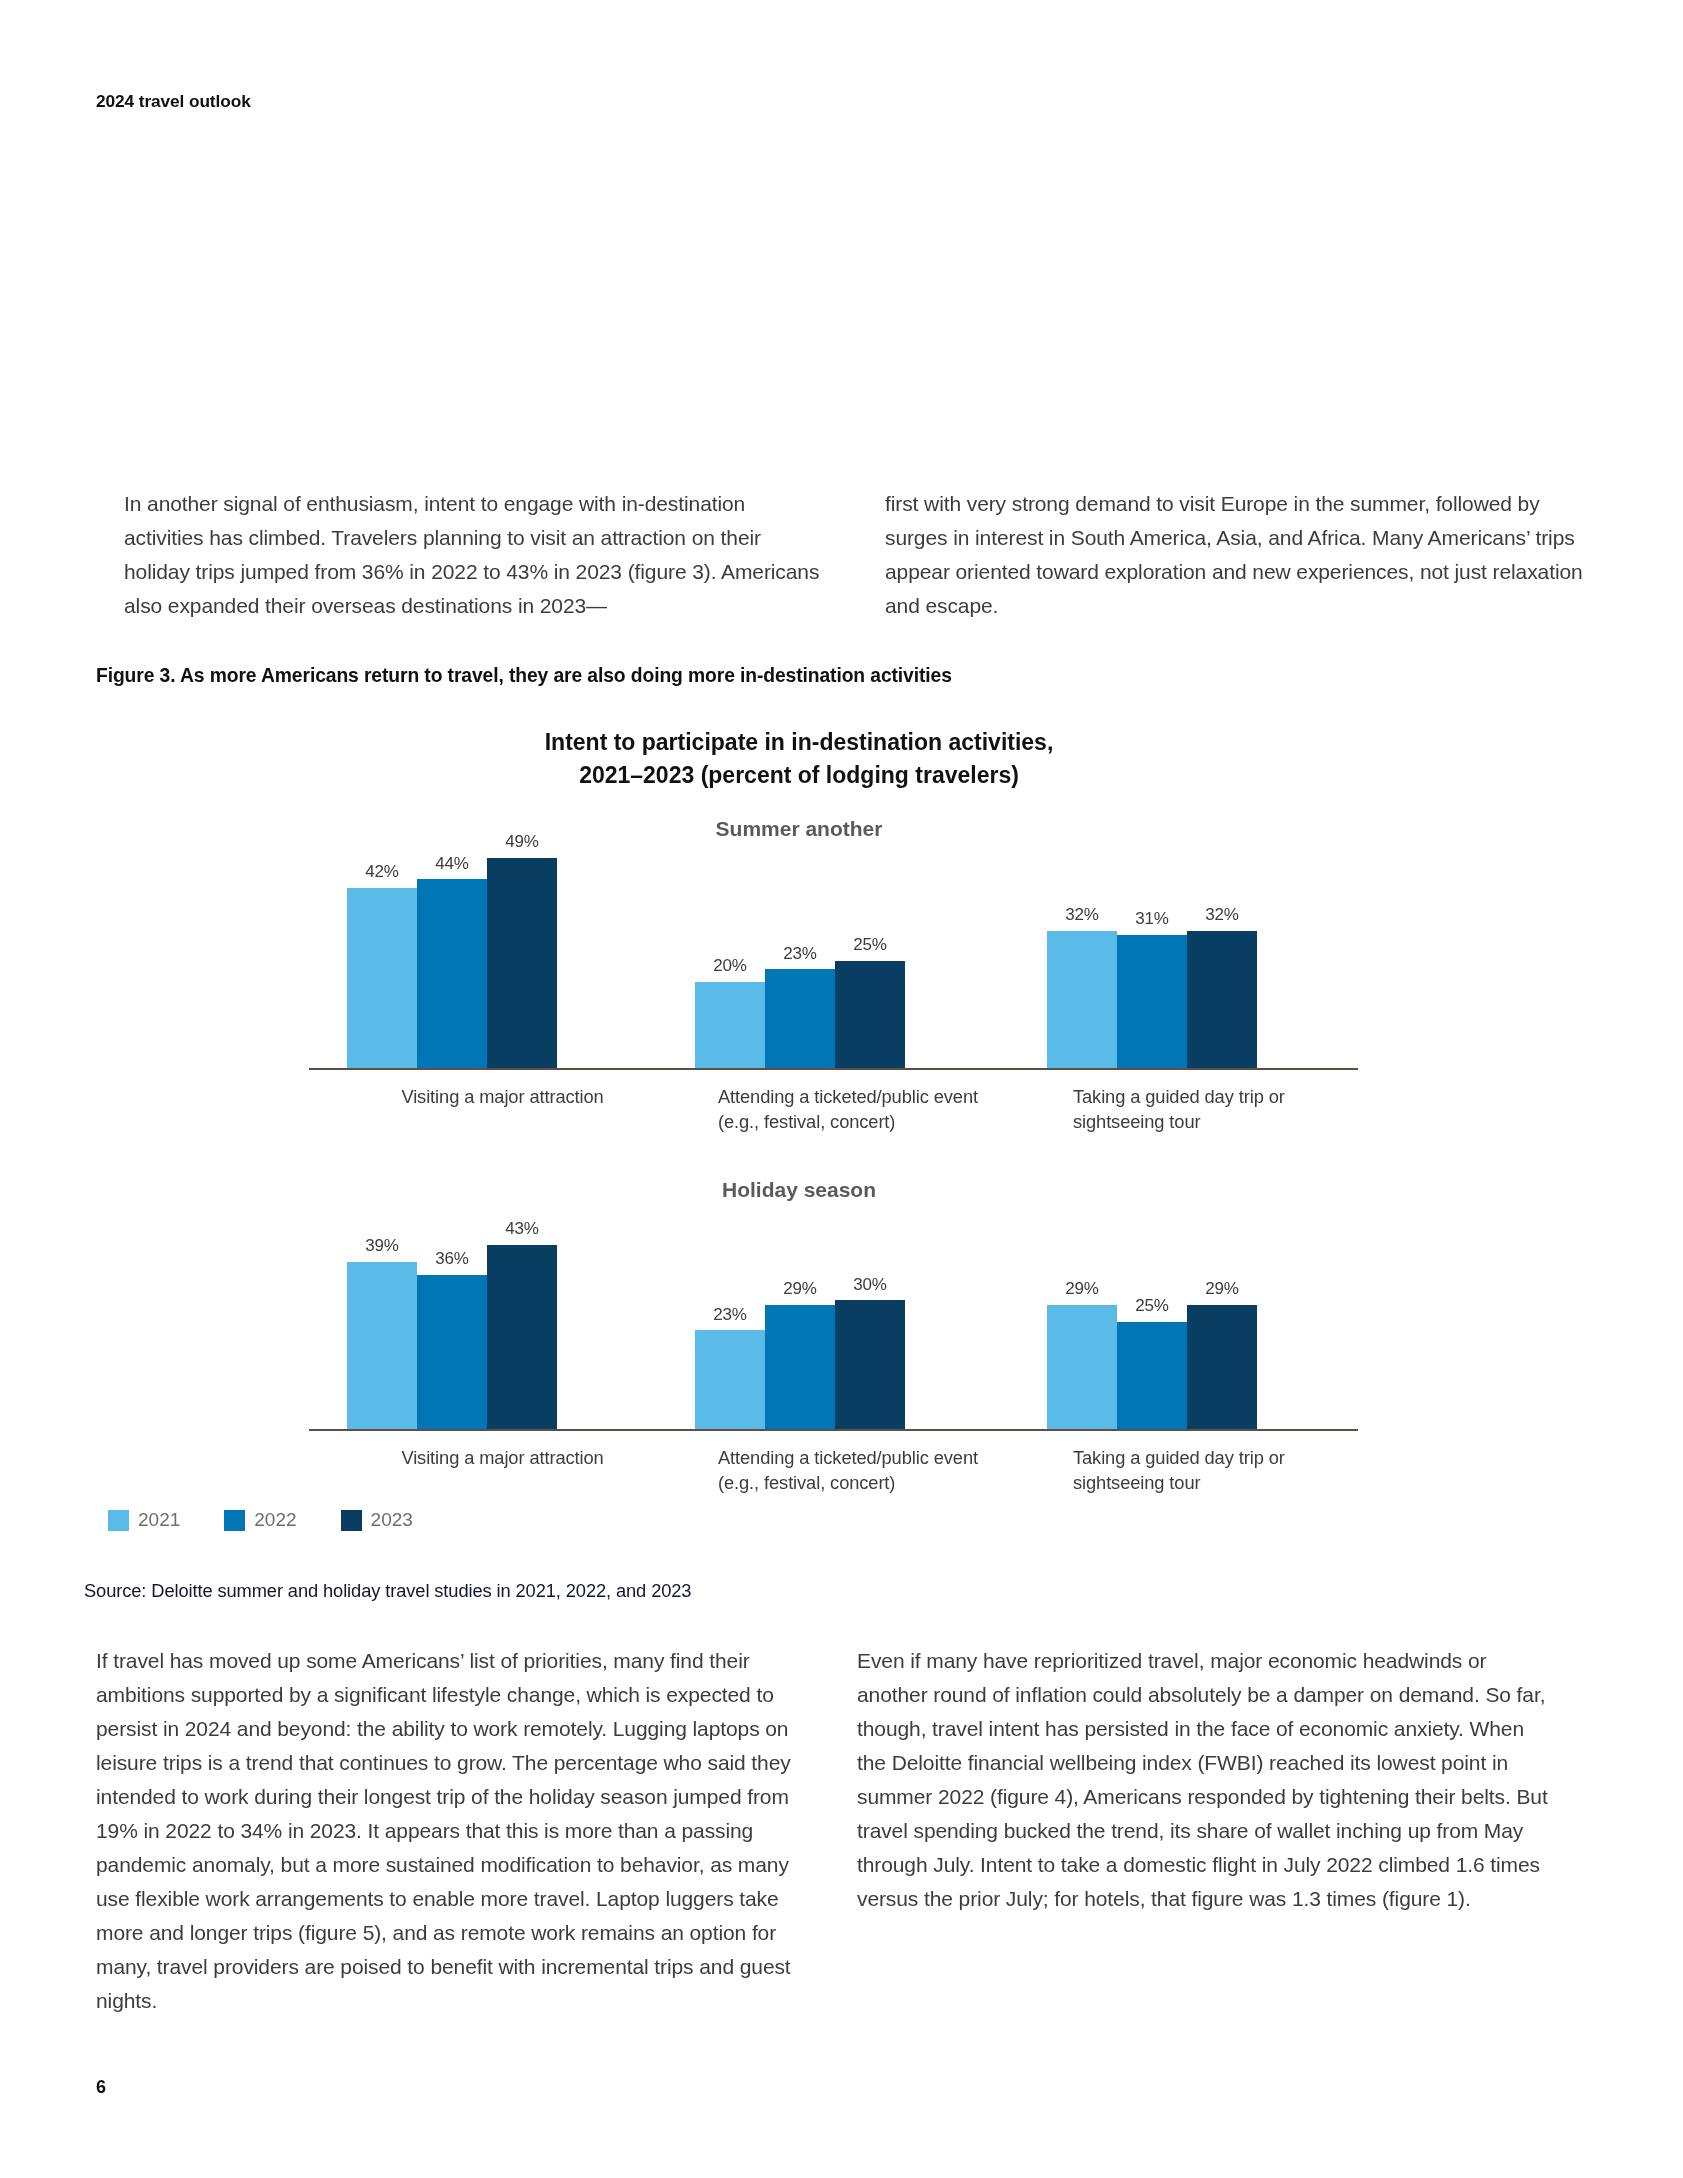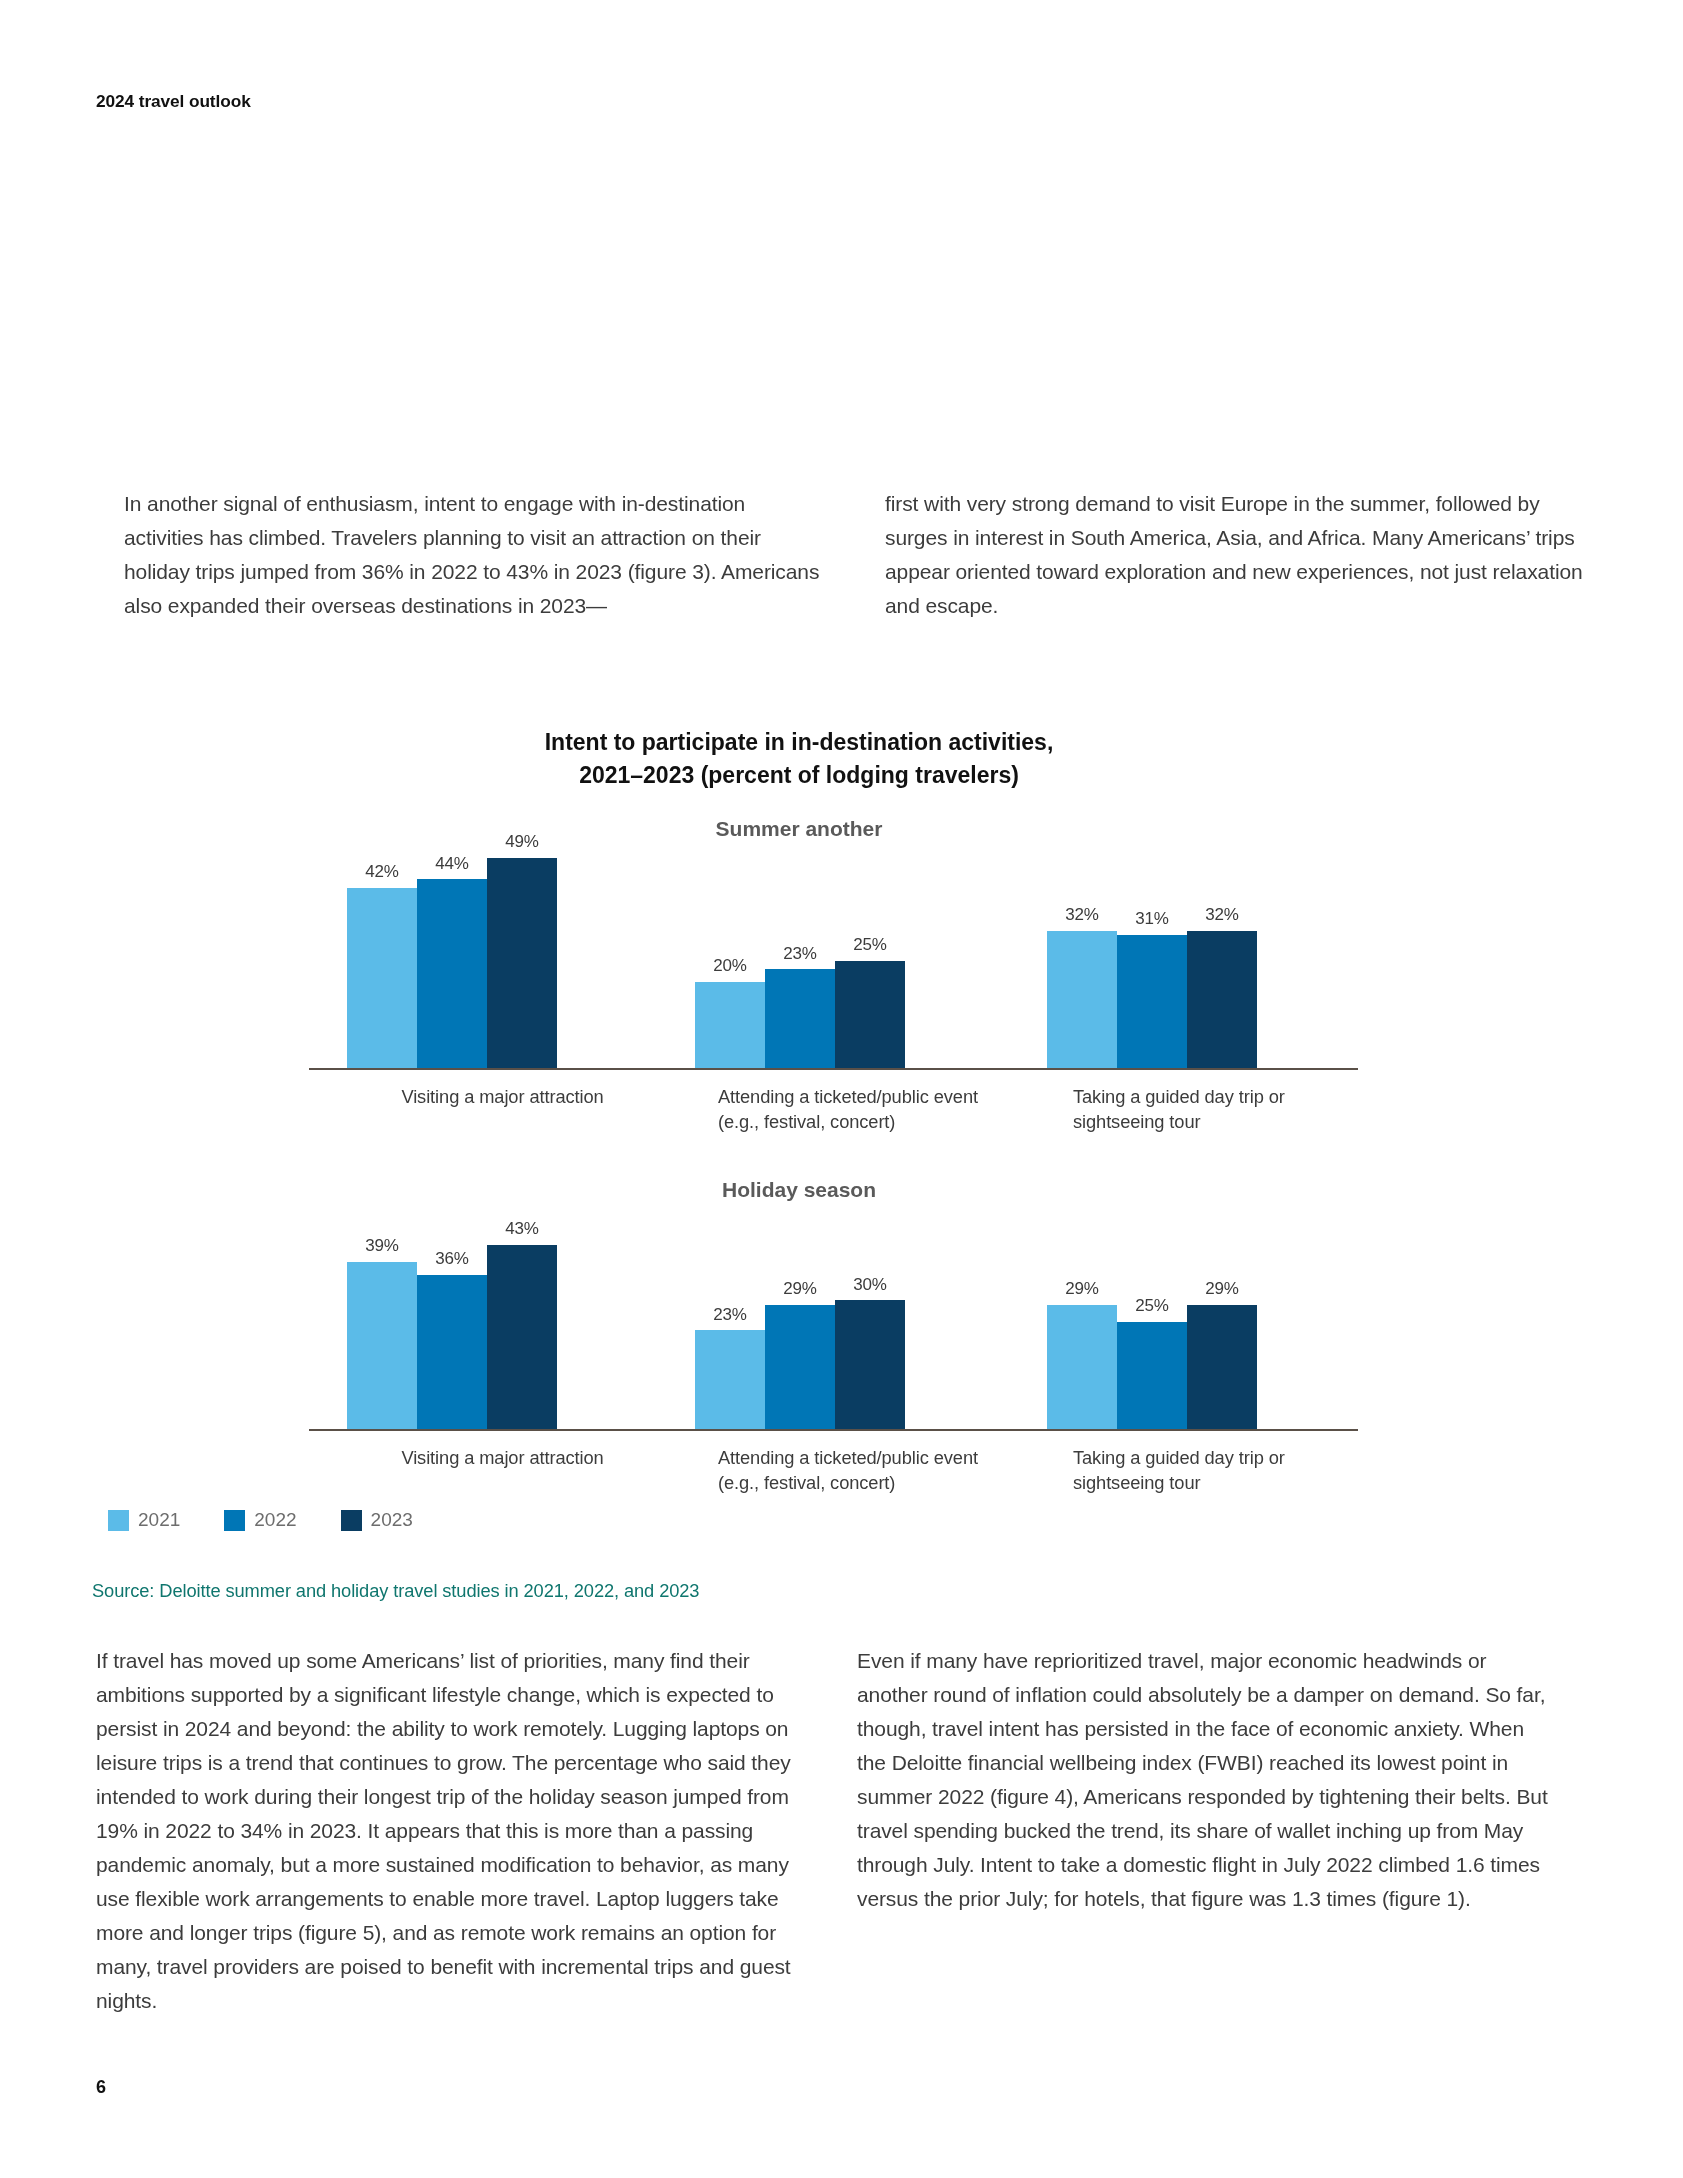--- a/index.html
+++ b/index.html
@@ -152,23 +152,23 @@
     display:flex;
     align-items:center;
     gap:10px;
   }
   .legend-item { display:flex; align-items:center; gap:9px; margin-right:22px;margin-left:12px; }
   .swatch { width:21px; height:21px; display:block; }
   .legend-text { font-size:19px; color:#6d6d6d; }
 
   .source {
     position:absolute;
-    left:92px; top:1580px;
+    left:84px; top:1580px;
     font-size:18.3px;
-    color:#0f766e;
+    color:#0f172a;
     letter-spacing:-0.1px;
   }
 
   .page-number {
     position:absolute;
     left:96px; top:2077px;
     font-size:18px;
     font-weight:700;
     color:#111;
   }
@@ -180,20 +180,21 @@
 
   <div class="running-head">2024 travel outlook</div>
 
   <div class="col left top-text">
     <p class="body-p">In another signal of enthusiasm, intent to engage with in-destination activities has climbed. Travelers planning to visit an attraction on their holiday trips jumped from 36% in 2022 to 43% in 2023 (figure 3). Americans also expanded their overseas destinations in 2023—</p>
   </div>
   <div class="col right top-text">
     <p class="body-p">first with very strong demand to visit Europe in the summer, followed by surges in interest in South America, Asia, and Africa. Many Americans’ trips appear oriented toward exploration and new experiences, not just relaxation and escape.</p>
   </div>
 
+  <div class="fig-caption">Figure 3. As more Americans return to travel, they are also doing more in-destination activities</div>
 
   <div class="chart-title">
     <div>Intent to participate in in-destination activities,</div>
     <div>2021–2023 (percent of lodging travelers)</div>
   </div>
 
   <div class="season-label season-summer">Summer another</div>
   <div class="plot summer" id="plot-summer">
     <div class="axis-line"></div>
   <div class="group g0">

